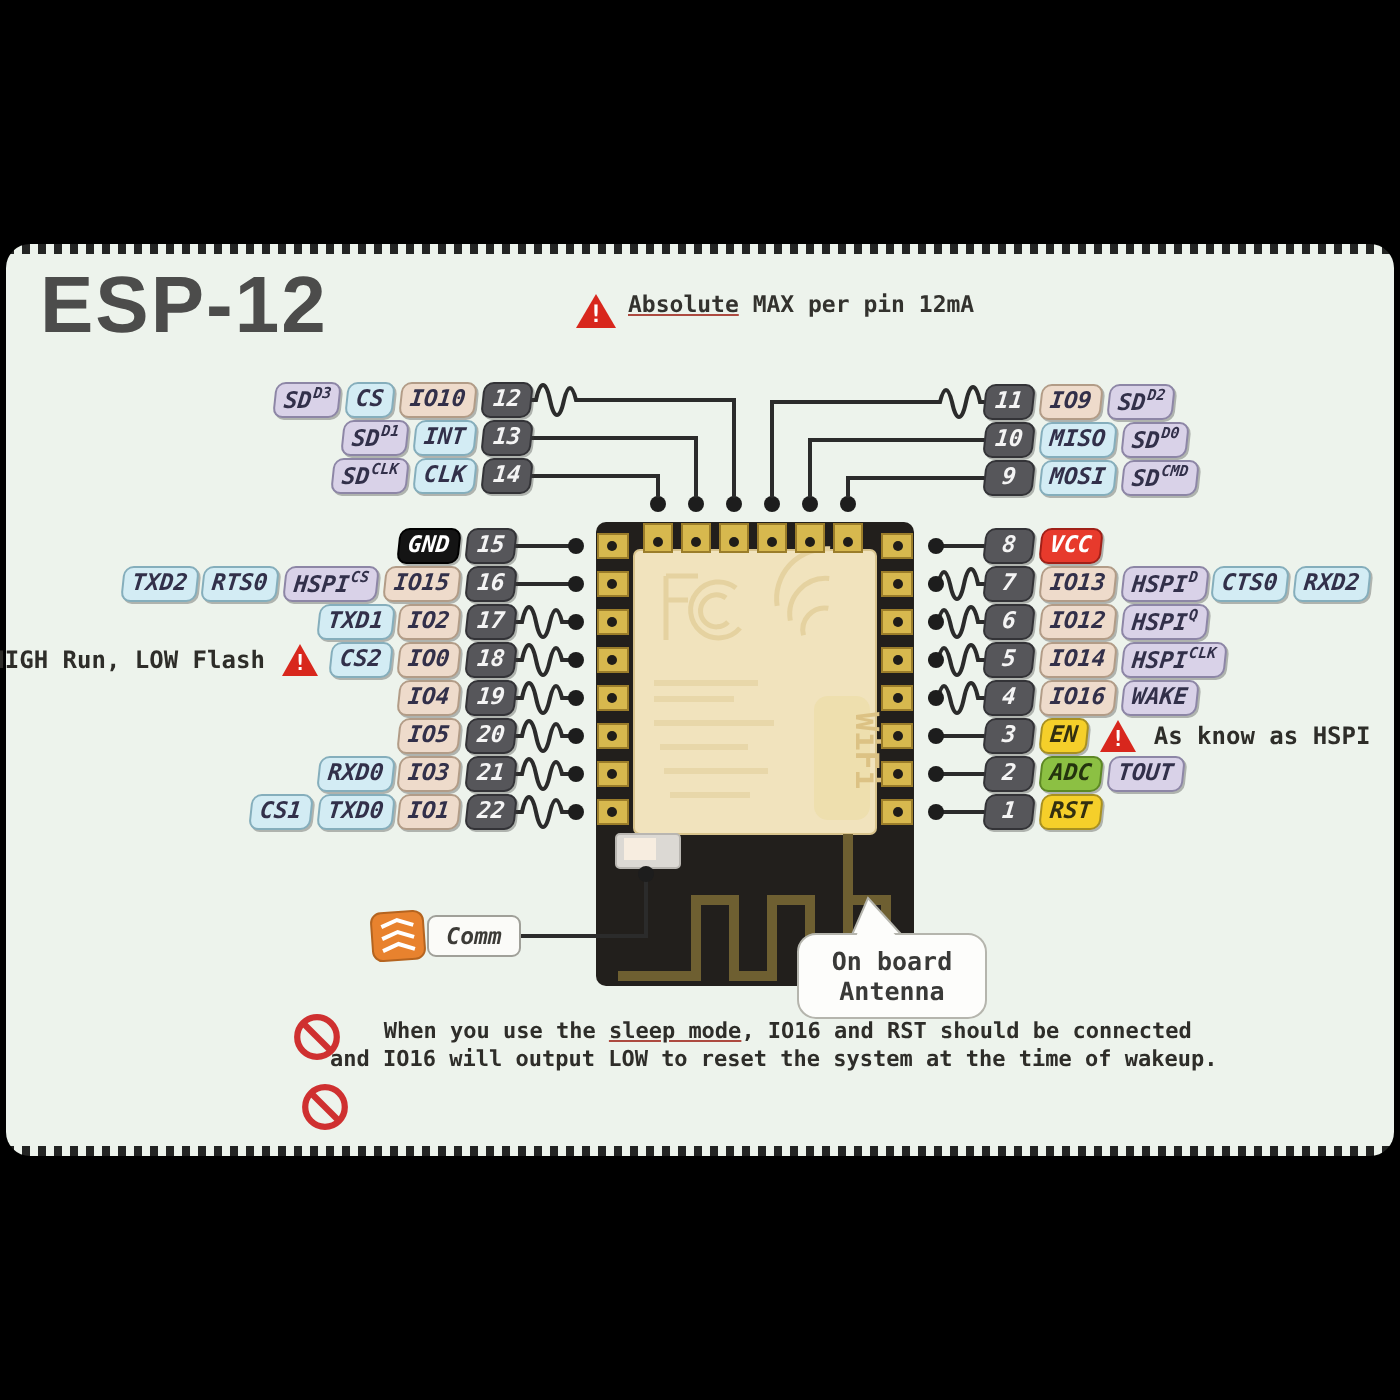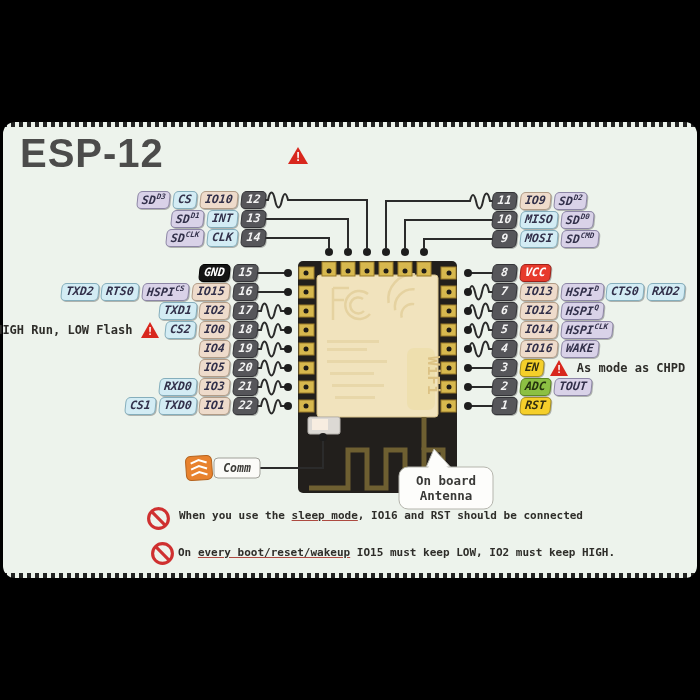--- a/index.html
+++ b/index.html
@@ -48,20 +48,21 @@
   <div class="title">ESP-12</div>
 
   <div class="top-warn">
     <span class="warn-ico">
       <svg width="22" height="19" viewBox="0 0 22 19">
           <path d="M11 1 L21 18 H1 Z" fill="#d8271d"></path>
           <text x="11" y="15" text-anchor="middle" font-size="12" font-weight="bold" fill="#fff">!</text>
         </svg>
     </span>
     <div class="tw-text">
+      <div><span class="ul">Absolute</span><span> MAX per pin 12mA</span></div>
     </div>
   </div>
 
   <svg class="board-svg" width="700" height="700" viewBox="0 0 700 700">
 
     <rect x="298" y="261" width="159" height="232" rx="5" fill="#221f1c"></rect>
 
     <rect x="317" y="275" width="121" height="142" rx="3" fill="#f1e3bd" stroke="#d8c38c" stroke-width="1"></rect>
 
     <g stroke="#e5d2a0" stroke-width="2.5" fill="none">
@@ -319,44 +320,42 @@
       </div>
       <div class="pin-row" style="left: 492px; top: 358px;">
         <span class="bx bx-num">3</span>
         <span class="bx bx-yellow">EN</span>
         <span class="warn-ico">
           <svg width="20" height="18" viewBox="0 0 20 18">
             <path d="M10 1 L19 17 H1 Z" fill="#d8271d"></path>
             <text x="10" y="14" text-anchor="middle" font-size="11" font-weight="bold" fill="#fff">!</text>
           </svg>
         </span>
-        <span class="row-note">As mode as CHPD</span>
+        <span class="row-note">As know as HSPI</span>
       </div>
       <div class="pin-row" style="left: 492px; top: 377px;">
         <span class="bx bx-num">2</span>
         <span class="bx bx-green">ADC</span>
         <span class="bx bx-lav">TOUT</span>
       </div>
       <div class="pin-row" style="left: 492px; top: 396px;">
         <span class="bx bx-num">1</span>
         <span class="bx bx-yellow">RST</span>
       </div>
     </div>
 
   <span class="no-ico" style="left:146px;top:506px;">
     <svg width="25" height="25" viewBox="0 0 24 24">
         <circle cx="12" cy="12" r="9.5" fill="none" stroke="#cf3030" stroke-width="3"></circle>
         <line x1="5.5" y1="5.5" x2="18.5" y2="18.5" stroke="#cf3030" stroke-width="3"></line>
       </svg>
   </span>
   <div class="note" style="left:179px;top:509px;text-align:center;">
     <div><span>When you use the </span><span class="ul">sleep mode</span><span>, IO16 and RST should be connected</span></div>
+    <div style="margin-left:-14px;">and IO16 will output LOW to reset the system at the time of wakeup.</div>
   </div>
   <span class="no-ico" style="left:150px;top:541px;">
     <svg width="25" height="25" viewBox="0 0 24 24">
         <circle cx="12" cy="12" r="9.5" fill="none" stroke="#cf3030" stroke-width="3"></circle>
         <line x1="5.5" y1="5.5" x2="18.5" y2="18.5" stroke="#cf3030" stroke-width="3"></line>
       </svg>
   </span>
-  <div class="note" style="left:178px;top:546px;">
-    <span>On </span><span class="ul">every boot/reset/wakeup</span><span> IO15 must keep LOW, IO2 must keep HIGH.</span>
-  </div>
 </div>
 
 </body></html>

